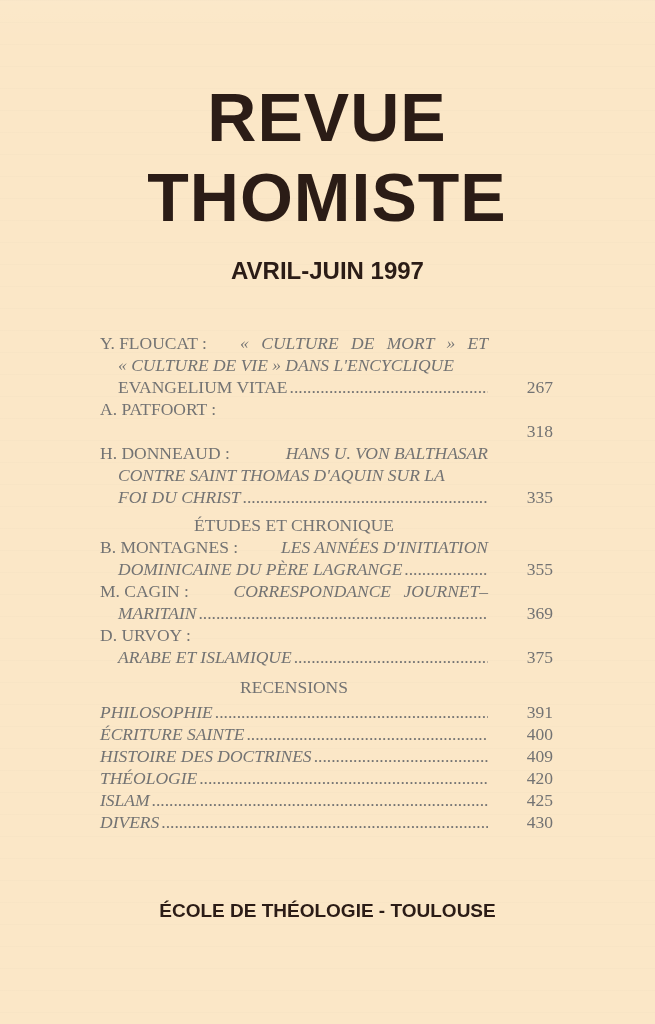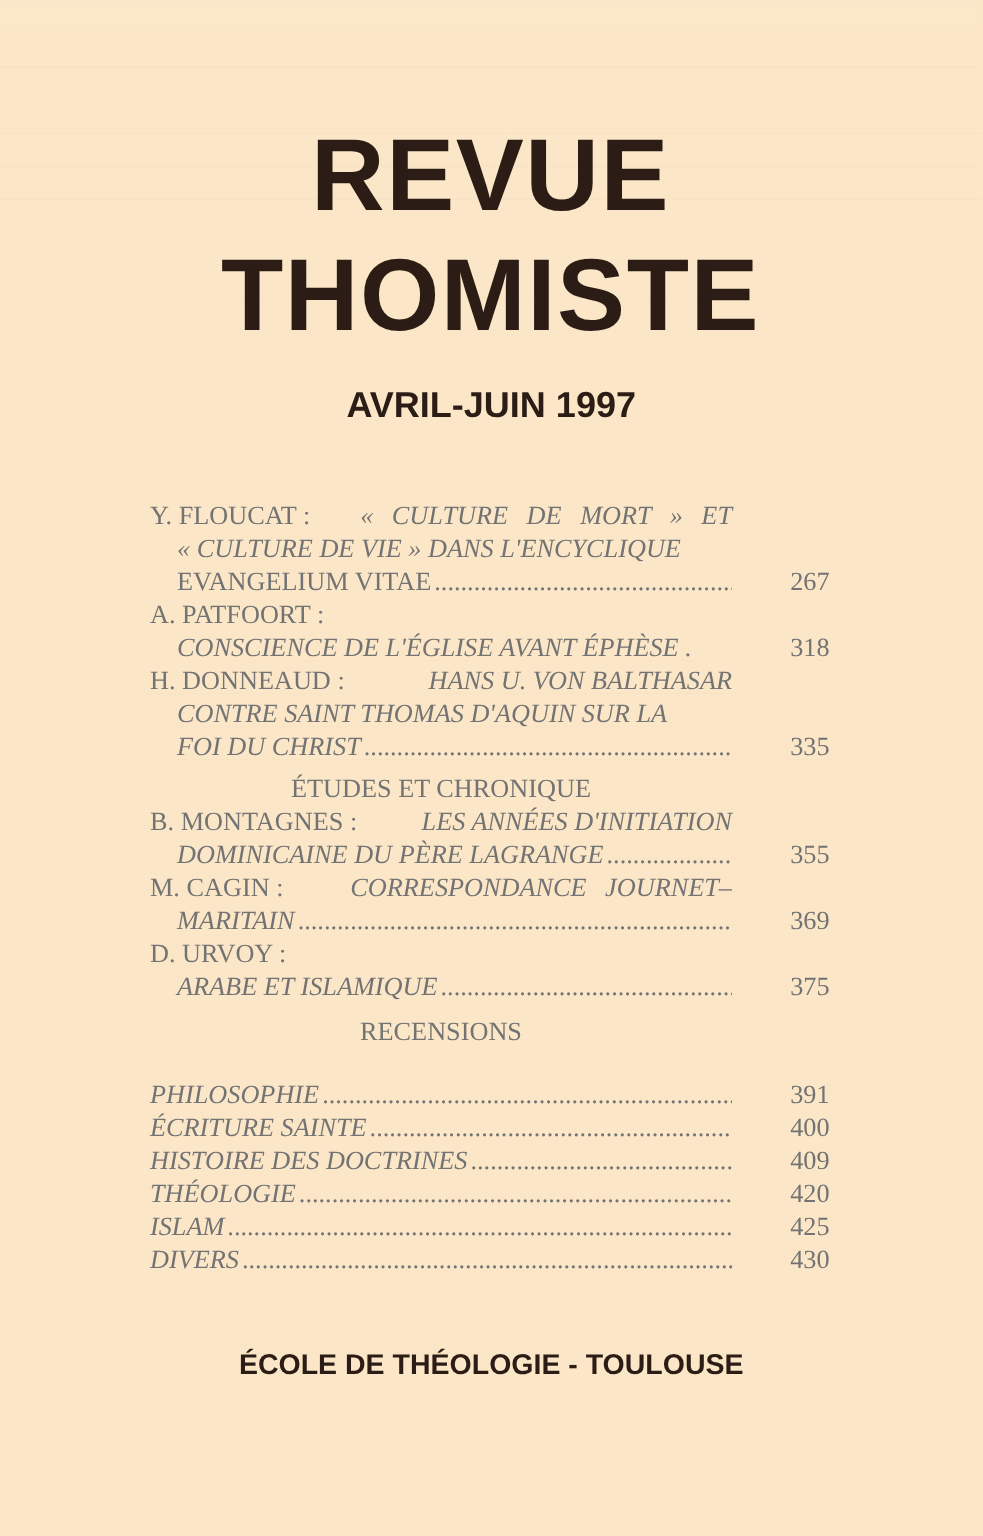--- a/index.html
+++ b/index.html
@@ -75,23 +75,20 @@
         <span class="label">EVANGELIUM VITAE</span>
         <span class="dotfill">..........................................................................................</span>
       </div>
       <span class="page">267</span>
     </div>
 
     <div class="row" style="justify-content:space-between;height:22px;line-height:22px;">
       <span>A. PATFOORT :</span>
     </div>
     <div class="line">
-      <div class="row indent it">
-        <span class="label">CONSCIENCE DE L'ÉGLISE AVANT ÉPHÈSE .</span>
-      </div>
       <span class="page">318</span>
     </div>
 
     <div class="row" style="justify-content:space-between;height:22px;line-height:22px;">
       <span>H. DONNEAUD :</span>
       <span class="it">HANS U. VON BALTHASAR</span>
     </div>
     <div class="row indent it" style="height:22px;line-height:22px;">
       <span>CONTRE SAINT THOMAS D'AQUIN SUR LA</span>
     </div>
@@ -133,21 +130,21 @@
       <span>D. URVOY :</span>
     </div>
     <div class="line">
       <div class="row indent">
         <span class="label it">ARABE ET ISLAMIQUE</span>
         <span class="dotfill">..........................................................................................</span>
       </div>
       <span class="page">375</span>
     </div>
 
-    <div class="section" style="margin-top:8px;margin-bottom:20px;">RECENSIONS</div>
+    <div class="section" style="margin-top:8px;margin-bottom:3px;">RECENSIONS</div>
 
     <div class="line">
       <div class="row">
         <span class="label it">PHILOSOPHIE</span>
         <span class="dotfill">..........................................................................................</span>
       </div>
       <span class="page">391</span>
     </div>
     <div class="line">
       <div class="row">

